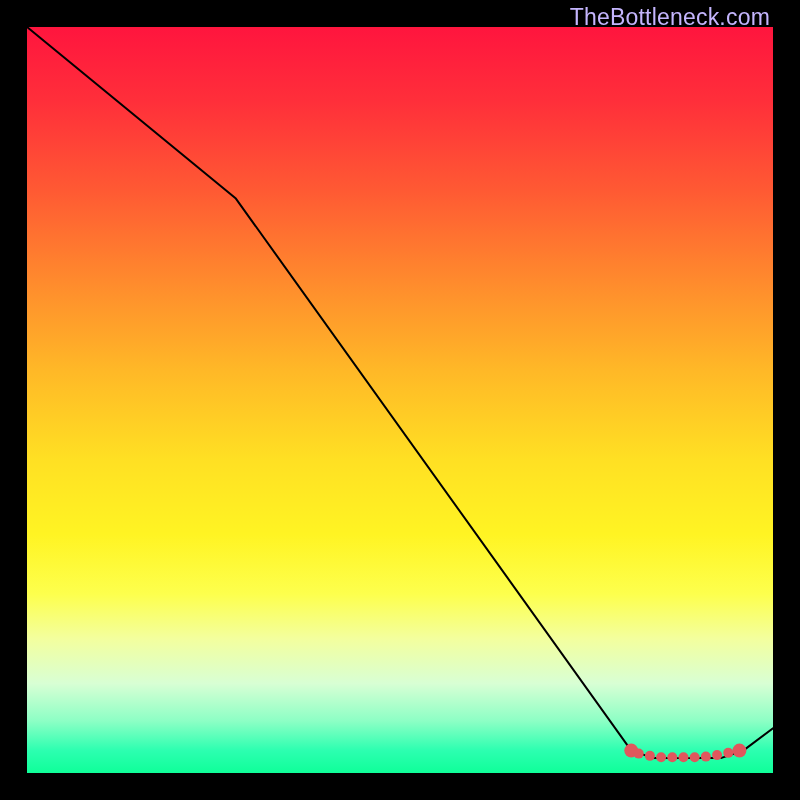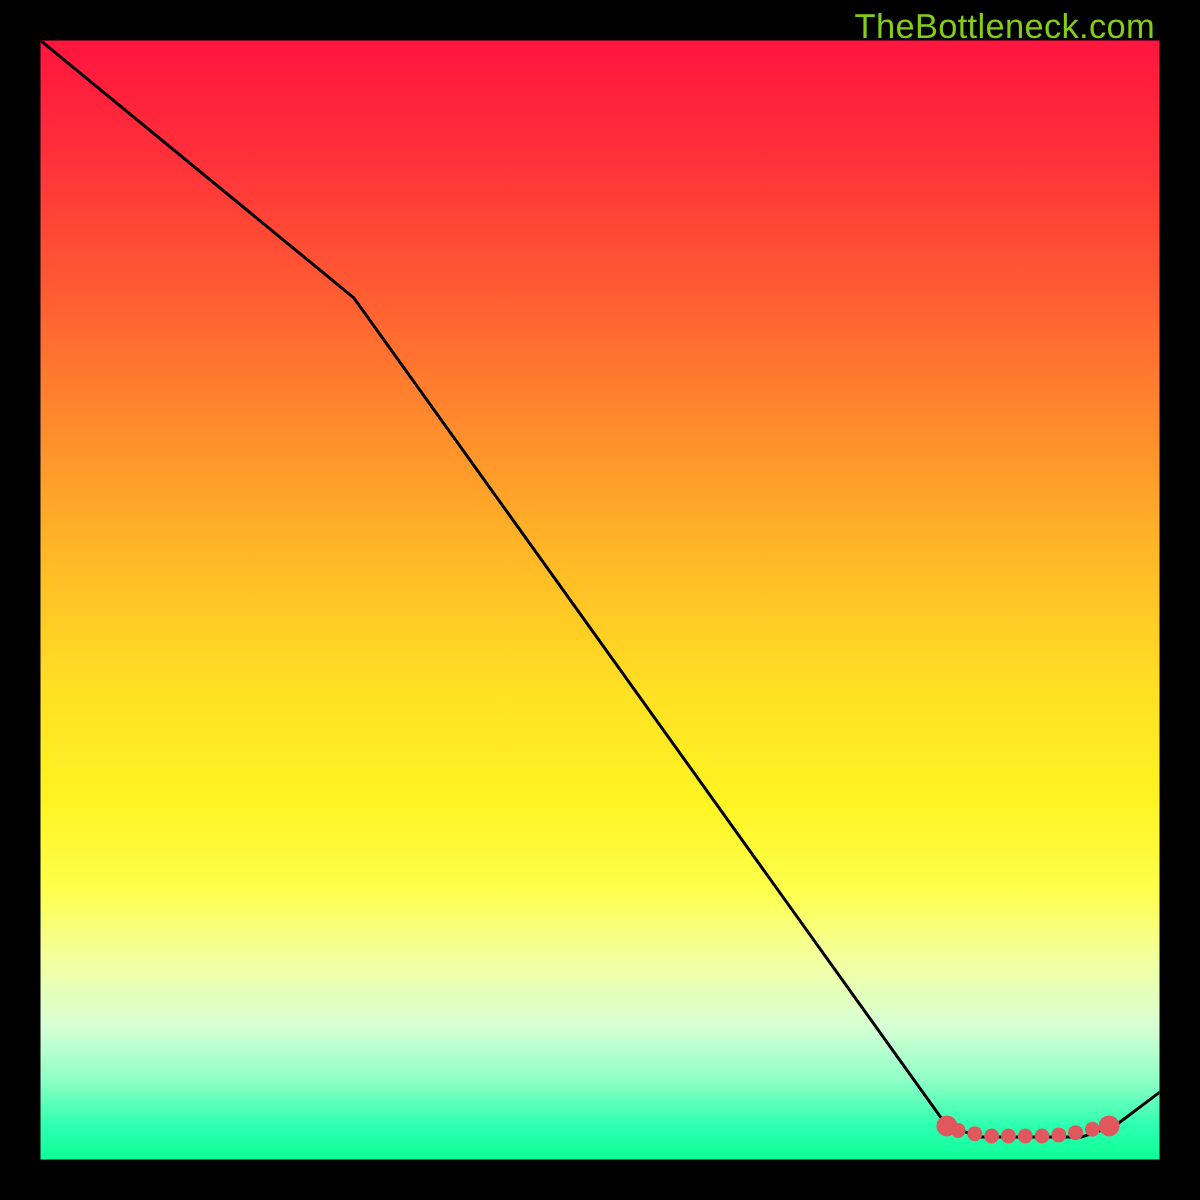--- a/index.html
+++ b/index.html
@@ -36,21 +36,21 @@
       #d8ffd4 88%,
       #8dffc5 93%,
       #2cffb0 97%,
       #0fff99 100%
     );
   }
   .watermark {
     position: absolute;
     top: 4px;
     right: 30px;
-    color: #84cc16;
+    color: #c4b5fd;
     font-size: 23px;
     font-weight: 400;
     letter-spacing: 0.2px;
     user-select: none;
   }
   svg.curve {
     position: absolute;
     left: 0;
     top: 0;
     width: 746px;

